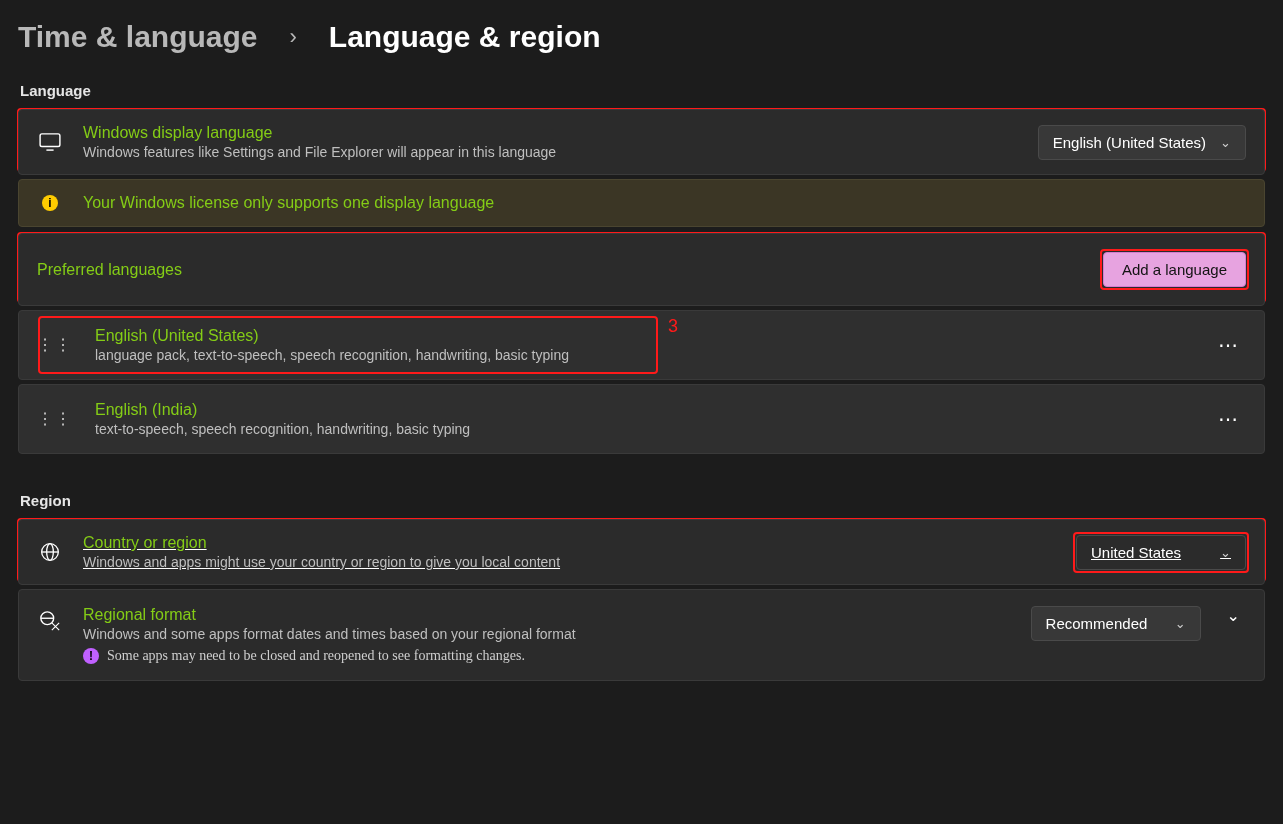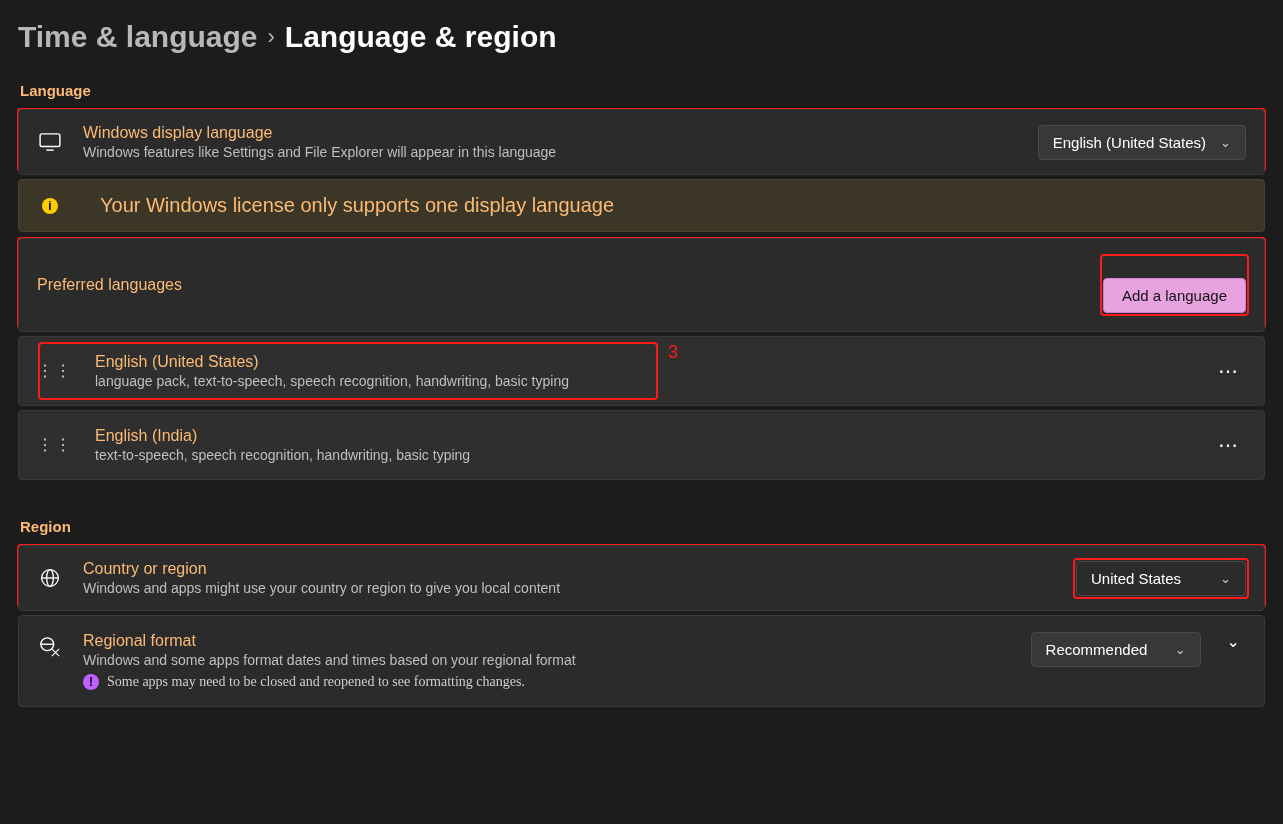--- a/index.html
+++ b/index.html
@@ -8,39 +8,39 @@
     color: #ffffff;
     font-family: "Segoe UI", sans-serif;
     width: 1283px;
     height: 824px;
     overflow: hidden;
     padding: 20px 18px;
   }
   .breadcrumb {
     display: flex;
     align-items: center;
-    gap: 10px;
+    gap: 32px;
     margin-bottom: 28px;
   }
   .breadcrumb-parent {
     font-size: 30px;
     font-weight: 600;
     color: #b8b8b8;
   }
   .chev { color: #b8b8b8; font-size: 22px; }
   .breadcrumb-current {
     font-size: 30px;
     font-weight: 600;
     color: #ffffff;
   }
   .section-header {
     font-size: 15px;
     font-weight: 600;
     margin: 4px 0 10px 2px;
-    color: #fdba74;
+    color: #e5e5e5;
   }
   .card {
     background: #2b2b2b;
     border: 1px solid #3a3a3a;
     border-radius: 4px;
     padding: 14px 18px;
     display: flex;
     align-items: center;
     gap: 20px;
     margin-bottom: 4px;
@@ -51,21 +51,21 @@
     border-color: #4a4530;
   }
   .icon-slot {
     width: 26px;
     display: flex;
     justify-content: center;
     color: #ffffff;
     font-size: 18px;
   }
   .text-col { flex: 1; display: flex; flex-direction: column; gap: 2px; }
-  .title-line { font-size: 16px; color: #fdba74; }
+  .title-line { font-size: 16px; color: #84cc16; }
   .sub-line  { font-size: 14px; color: #bfbfbf; }
   .dropdown {
     background: #383838;
     border: 1px solid #4a4a4a;
     border-radius: 4px;
     padding: 8px 14px;
     display: flex;
     align-items: center;
     gap: 14px;
     font-size: 15px;
@@ -76,21 +76,20 @@
   }
   .dropdown .chev-d { font-size: 13px; color: #cfcfcf; }
   .btn-pink {
     background: #e7a3e0;
     border: 1px solid #d87bcf;
     border-radius: 4px;
     padding: 8px 18px;
     font-size: 15px;
     color: #131313;
     cursor: pointer;
-    margin-top: 21px;
   }
   .lang-row {
     background: #2f2f2f;
     border: 1px solid #3a3a3a;
     border-radius: 4px;
     padding: 16px 18px;
     display: flex;
     align-items: center;
     gap: 22px;
     margin-bottom: 4px;
@@ -150,21 +149,21 @@
       <span>English (United States)</span>
       <span class="chev-d">⌄</span>
     </div>
   </div>
 </div>
 
 <div class="card warning">
   <span class="icon-slot">
       <span class="info-icon">i</span>
     </span>
-  <span class="title-line" style="font-size:20px;margin-left:17px;">Your Windows license only supports one display language</span>
+  <span class="title-line" style="font-size:16px;">Your Windows license only supports one display language</span>
 </div>
 
 <div style="position:relative; margin-top:6px;">
   <div class="red-box" style="top:-1px;left:-1px;right:-1px;bottom:3px;"></div>
   <span class="annot" style="top:18px;right:180px;">2</span>
   <div class="card" style="padding:18px 18px;">
     <div class="text-col" style="margin-left:0;">
       <span class="title-line">Preferred languages</span>
     </div>
     <div style="position:relative;">
@@ -193,21 +192,21 @@
     <span class="title-line">English (India)</span>
     <span class="sub-line">text-to-speech, speech recognition, handwriting, basic typing</span>
   </div>
   <span class="more">⋯</span>
 </div>
 
 <div class="spacer"></div>
 
 <div class="section-header">Region</div>
 
-<div style="position:relative;">
+<div style="position:relative;text-decoration:underline;">
   <div class="red-box" style="top:-1px;left:-1px;right:-1px;bottom:3px;"></div>
   <span class="annot" style="top:14px;right:230px;">1</span>
   <div class="card">
     <span class="icon-slot">
       <svg width="20" height="20" viewBox="0 0 24 24" fill="none" stroke="#fff" stroke-width="1.6">
           <circle cx="12" cy="12" r="10"></circle>
           <ellipse cx="12" cy="12" rx="4" ry="10"></ellipse>
           <line x1="2" y1="12" x2="22" y2="12"></line>
         </svg>
     </span>

